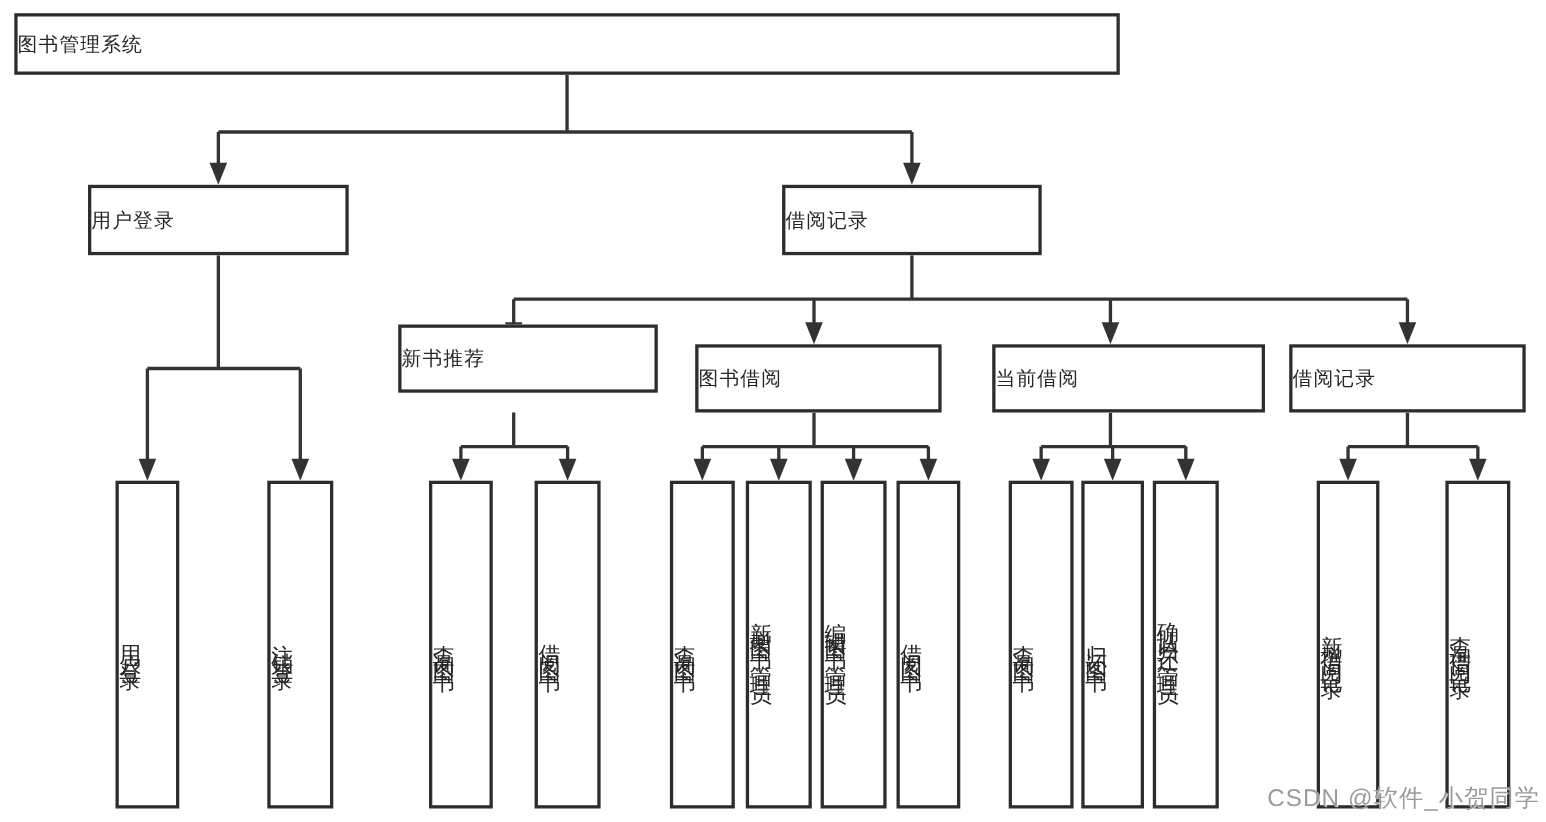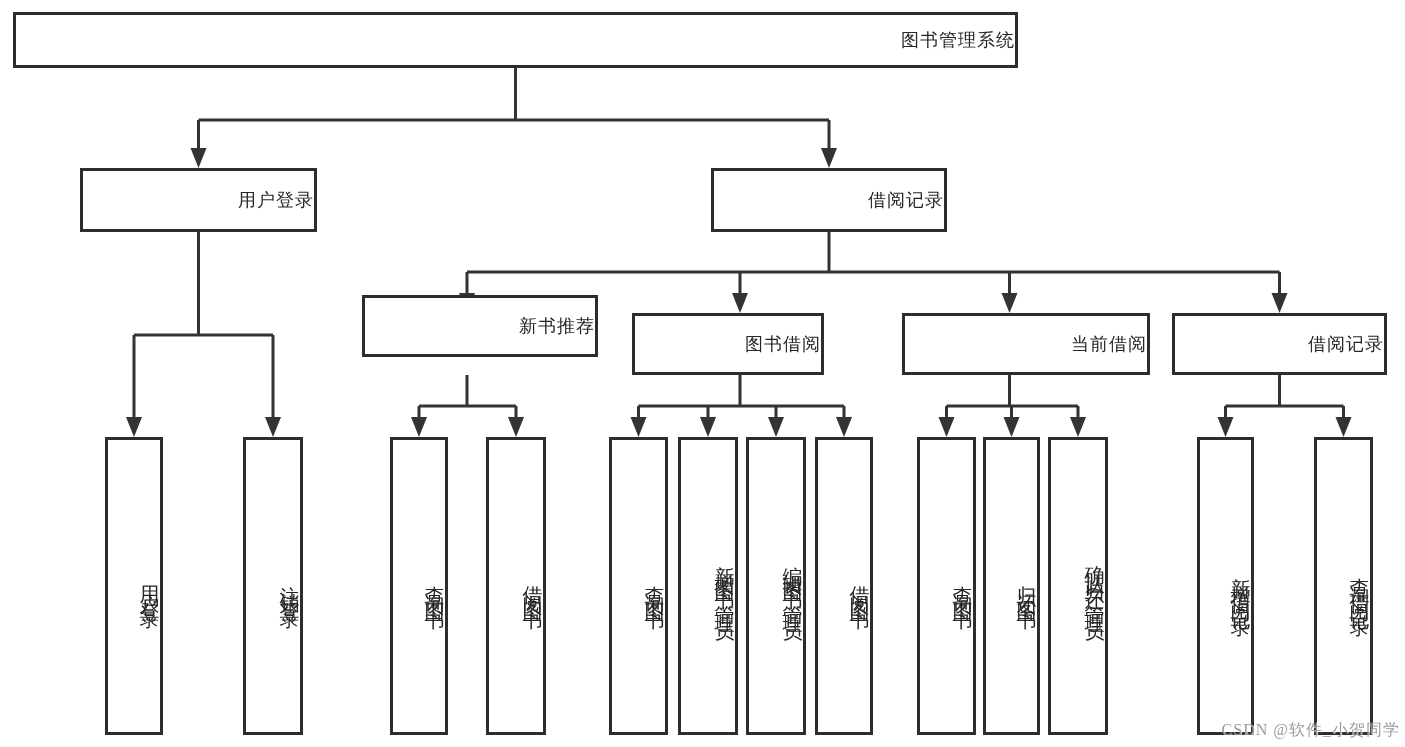--- a/index.html
+++ b/index.html
@@ -19,44 +19,43 @@
     background:var(--bg);
     overflow:hidden;
   }
   svg.connectors{position:absolute;left:0;top:0;z-index:1;}
   .ln{stroke:var(--line);stroke-width:3;fill:none;}
   .ah{fill:var(--line);stroke:none;}
   .box{
     position:absolute;
     background:var(--bg);
     border:3px solid var(--border);
-    display:flex;align-items:center;justify-content:flex-end;
+    display:flex;align-items:center;justify-content:flex-start;
     z-index:2;
     text-align:center;
   }
   .box span{display:block;line-height:1.25;}
   .hbox span{font-size:18px;letter-spacing:1px;}
   .root span{font-size:18px;letter-spacing:1px;}
   .vbox span{
     writing-mode:vertical-rl;
     text-orientation:mixed;
     font-size:20px;
     letter-spacing:8px;
     line-height:1;
   }
   .watermark{
     position:absolute;
     right:5px;bottom:6px;
     z-index:5;
-    font-size:16px;
+    font-size:22px;
     letter-spacing:1px;
     color:var(--watermark);
     text-shadow:1px 1px 1px rgba(255,255,255,.9);
     white-space:nowrap;
-    font-family:Liberation Serif, serif;
   }
 </style>
 </head>
 <body>
 
 <div class="canvas">
 
   <svg class="connectors" width="1405" height="747" viewBox="0 0 1405 747" aria-hidden="true">
 
     <path class="ln" d="M515.5 68 L515.5 120 M198.5 120 L829 120 M198.5 120 L198.5 154 M829 120 L829 154"></path>
@@ -101,21 +100,21 @@
   <div class="box hbox" style="left:80px;top:168px;width:237px;height:64px">
     <span>用户登录</span>
   </div>
   <div class="box hbox" style="left:711px;top:168px;width:236px;height:64px">
     <span>借阅记录</span>
   </div>
 
   <div class="box hbox" style="left:362px;top:295px;width:236px;height:62px">
     <span>新书推荐</span>
   </div>
-  <div class="box hbox" style="left:632px;top:313px;width:192px;height:62px">
+  <div class="box hbox" style="left:632px;top:313px;width:224px;height:62px">
     <span>图书借阅</span>
   </div>
   <div class="box hbox" style="left:902px;top:313px;width:248px;height:62px">
     <span>当前借阅</span>
   </div>
   <div class="box hbox" style="left:1172px;top:313px;width:215px;height:62px">
     <span>借阅记录</span>
   </div>
 
   <div class="box vbox" style="left:105px;top:437px;width:58px;height:298px">

